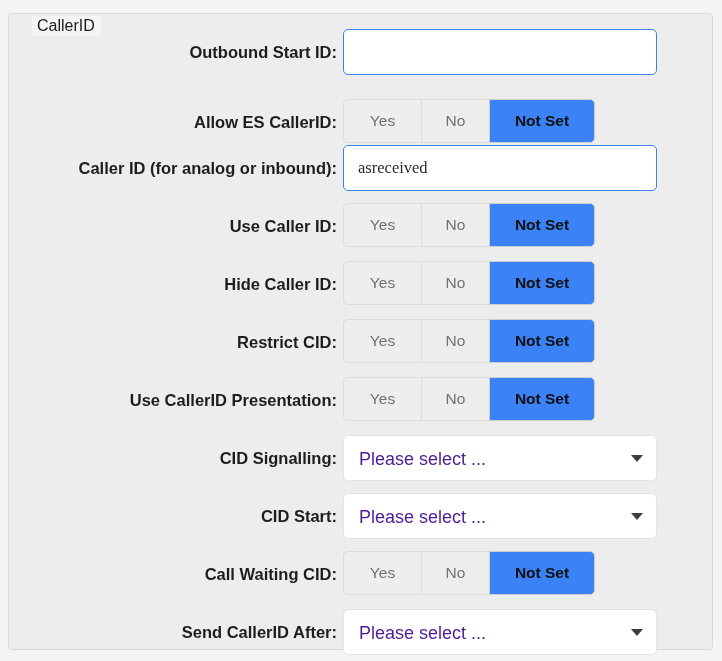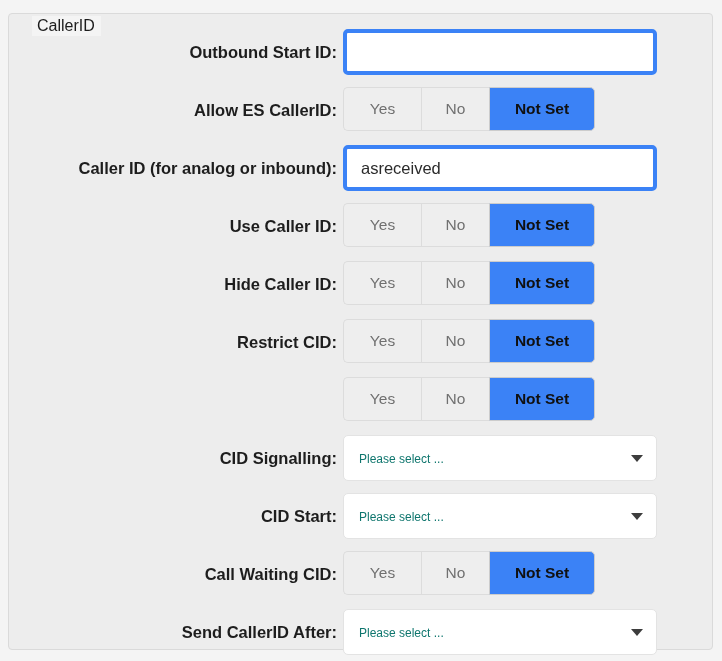--- a/index.html
+++ b/index.html
@@ -74,23 +74,23 @@
     left: 334px;
     top: 0;
   }
 
   
   .text-input {
     box-sizing: border-box;
     width: 314px;
     height: 46px;
     background: #ffffff;
-    border: 4px solid #3b82f6;
+    border: 1px solid #3b82f6;
     border-radius: 5px;
-    font-family: Liberation Sans, sans-serif;
+    font-family: Liberation Serif, serif;
     font-size: 16.5px;
     color: #2b2b2b;
     padding: 0 14px;
     outline: none;
     display: block;
   }
 
   
   .select {
     position: relative;
@@ -101,22 +101,22 @@
     border: 1px solid #e3e3e3;
     border-radius: 5px;
     cursor: pointer;
   }
   .select-value {
     position: absolute;
     left: 15px;
     top: 0;
     height: 46px;
     line-height: 46px;
-    font-size: 12px;
-    color: #0f766e;
+    font-size: 18px;
+    color: #4c1d95;
     white-space: nowrap;
   }
   .select-arrow {
     position: absolute;
     right: 13px;
     top: 19px;
     width: 0;
     height: 0;
     border-left: 6px solid transparent;
     border-right: 6px solid transparent;
@@ -159,21 +159,21 @@
 
 <div class="fieldset">
   <div class="legend">CallerID</div>
   <div class="form" id="form-rows">
       <div class="row" style="top: 15px;">
         <div class="label">Outbound Start ID:</div>
         <div class="field">
           <input type="text" class="text-input" value="" style="">
         </div>
       </div>
-      <div class="row" style="top: 73px;">
+      <div class="row" style="top: 85px;">
         <div class="label">Allow ES CallerID:</div>
         <div class="field">
           <div class="btn-group">
             <div class="btn b1">Yes</div>
             <div class="btn b2">No</div>
             <div class="btn b3 active">Not Set</div>
           </div>
         </div>
       </div>
       <div class="row" style="top: 131px;">
@@ -206,20 +206,21 @@
         <div class="label">Restrict CID:</div>
         <div class="field">
           <div class="btn-group">
             <div class="btn b1">Yes</div>
             <div class="btn b2">No</div>
             <div class="btn b3 active">Not Set</div>
           </div>
         </div>
       </div>
       <div class="row" style="top: 363px;">
+        <div class="label">Use CallerID Presentation:</div>
         <div class="field">
           <div class="btn-group">
             <div class="btn b1">Yes</div>
             <div class="btn b2">No</div>
             <div class="btn b3 active">Not Set</div>
           </div>
         </div>
       </div>
       <div class="row" style="top: 421px; text-decoration: underline;">
         <div class="label">CID Signalling:</div>

